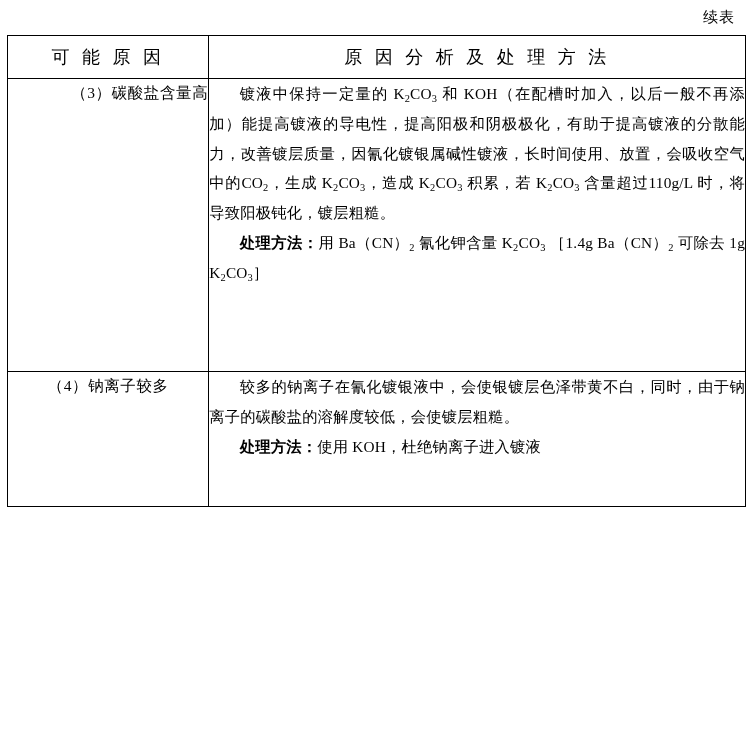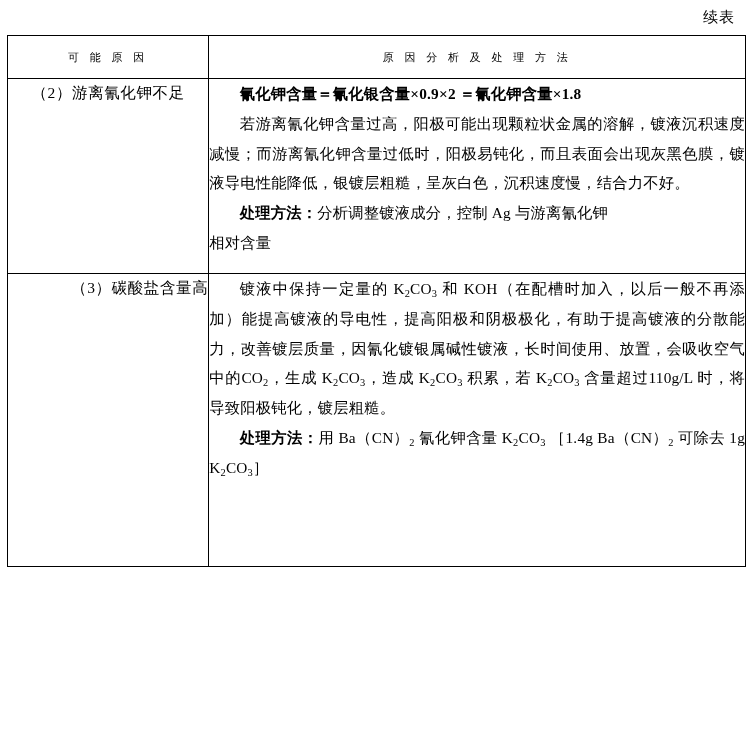--- a/index.html
+++ b/index.html
@@ -43,21 +43,21 @@
   table.doc td, table.doc th {
     border: 1px solid #000000;
     vertical-align: top;
     padding: 0;
   }
   table.doc thead th {
     font-weight: normal;
     height: 42px;
     vertical-align: middle;
     text-align: center;
-    font-size: 11px;
+    font-size: 18px;
     letter-spacing: 4px;
   }
   .col-cause { width: 201px; }
   .col-analysis { width: 536px; }
 
   td.cause {
     text-align: center;
     vertical-align: middle;
     font-size: 15.5px;
     line-height: 1.85;
@@ -111,40 +111,34 @@
         <col class="col-analysis">
       </colgroup>
       <thead>
         <tr>
           <th>可 能 原 因</th>
           <th>原 因 分 析 及 处 理 方 法</th>
         </tr>
       </thead>
       <tbody>
 
-        <tr class="row-1">
-          <td class="cause">（2）游离氰化钾不足</td>
-          <td class="analysis">
-            <p class="p-ind">
-              <b>氰化钾含量＝氰化银含量×0.9×2 ＝氰化钾含量×1.8</b>
-            </p>
-            <p class="p-ind">若游离氰化钾含量过高，阳极可能出现颗粒状金属的溶解，镀液沉积速度减慢；而游离氰化钾含量过低时，阳极易钝化，而且表面会出现灰黑色膜，镀液导电性能降低，银镀层粗糙，呈灰白色，沉积速度慢，结合力不好。</p>
-            <p class="p-method">
-              <b>处理方法：</b><span>分析调整镀液成分，控制 Ag 与游离氰化钾</span>
-            </p>
-            <p class="p-noind">相对含量</p>
-          </td>
-        </tr>
 
         <tr class="row-2">
           <td class="cause">（3）碳酸盐含量高</td>
           <td class="analysis">
             <p class="p-ind"><span>镀液中保持一定量的 K</span><sub>2</sub><span>CO</span><sub>3</sub><span> 和 KOH（在配槽时加入，</span><span>以后一般不再添加）能提高镀液的导电性，提高阳极和阴极极化，有助于提高镀液的分散能力，改善镀层质量，因氰化镀银属碱性镀液，长时间使用、放置，会吸收空气中的</span><span>CO</span><sub>2</sub><span>，生成 K</span><sub>2</sub><span>CO</span><sub>3</sub><span>，造成 K</span><sub>2</sub><span>CO</span><sub>3</sub><span> 积累，若 K</span><sub>2</sub><span>CO</span><sub>3</sub><span> 含量超过</span><span>110g/L 时，将导致阳极钝化，镀层粗糙。</span></p>
             <p class="p-method"><b>处理方法：</b><span>用 Ba（CN）</span><sub>2</sub><span> 氰化钾含量 K</span><sub>2</sub><span>CO</span><sub>3</sub><span> ［1.4g Ba</span><span>（CN）</span><sub>2</sub><span> 可除去 1g K</span><sub>2</sub><span>CO</span><sub>3</sub><span>］</span></p>
           </td>
         </tr>
 
+        <tr class="row-3">
+          <td class="cause">（4）钠离子较多</td>
+          <td class="analysis">
+            <p class="p-ind">较多的钠离子在氰化镀银液中，会使银镀层色泽带黄不白，同时，由于钠离子的碳酸盐的溶解度较低，会使镀层粗糙。</p>
+            <p class="p-method"><b>处理方法：</b><span>使用 KOH，杜绝钠离子进入镀液</span></p>
+          </td>
+        </tr>
 
       </tbody>
     </table>
   </div>
 
 </div>
 
 </body></html>

